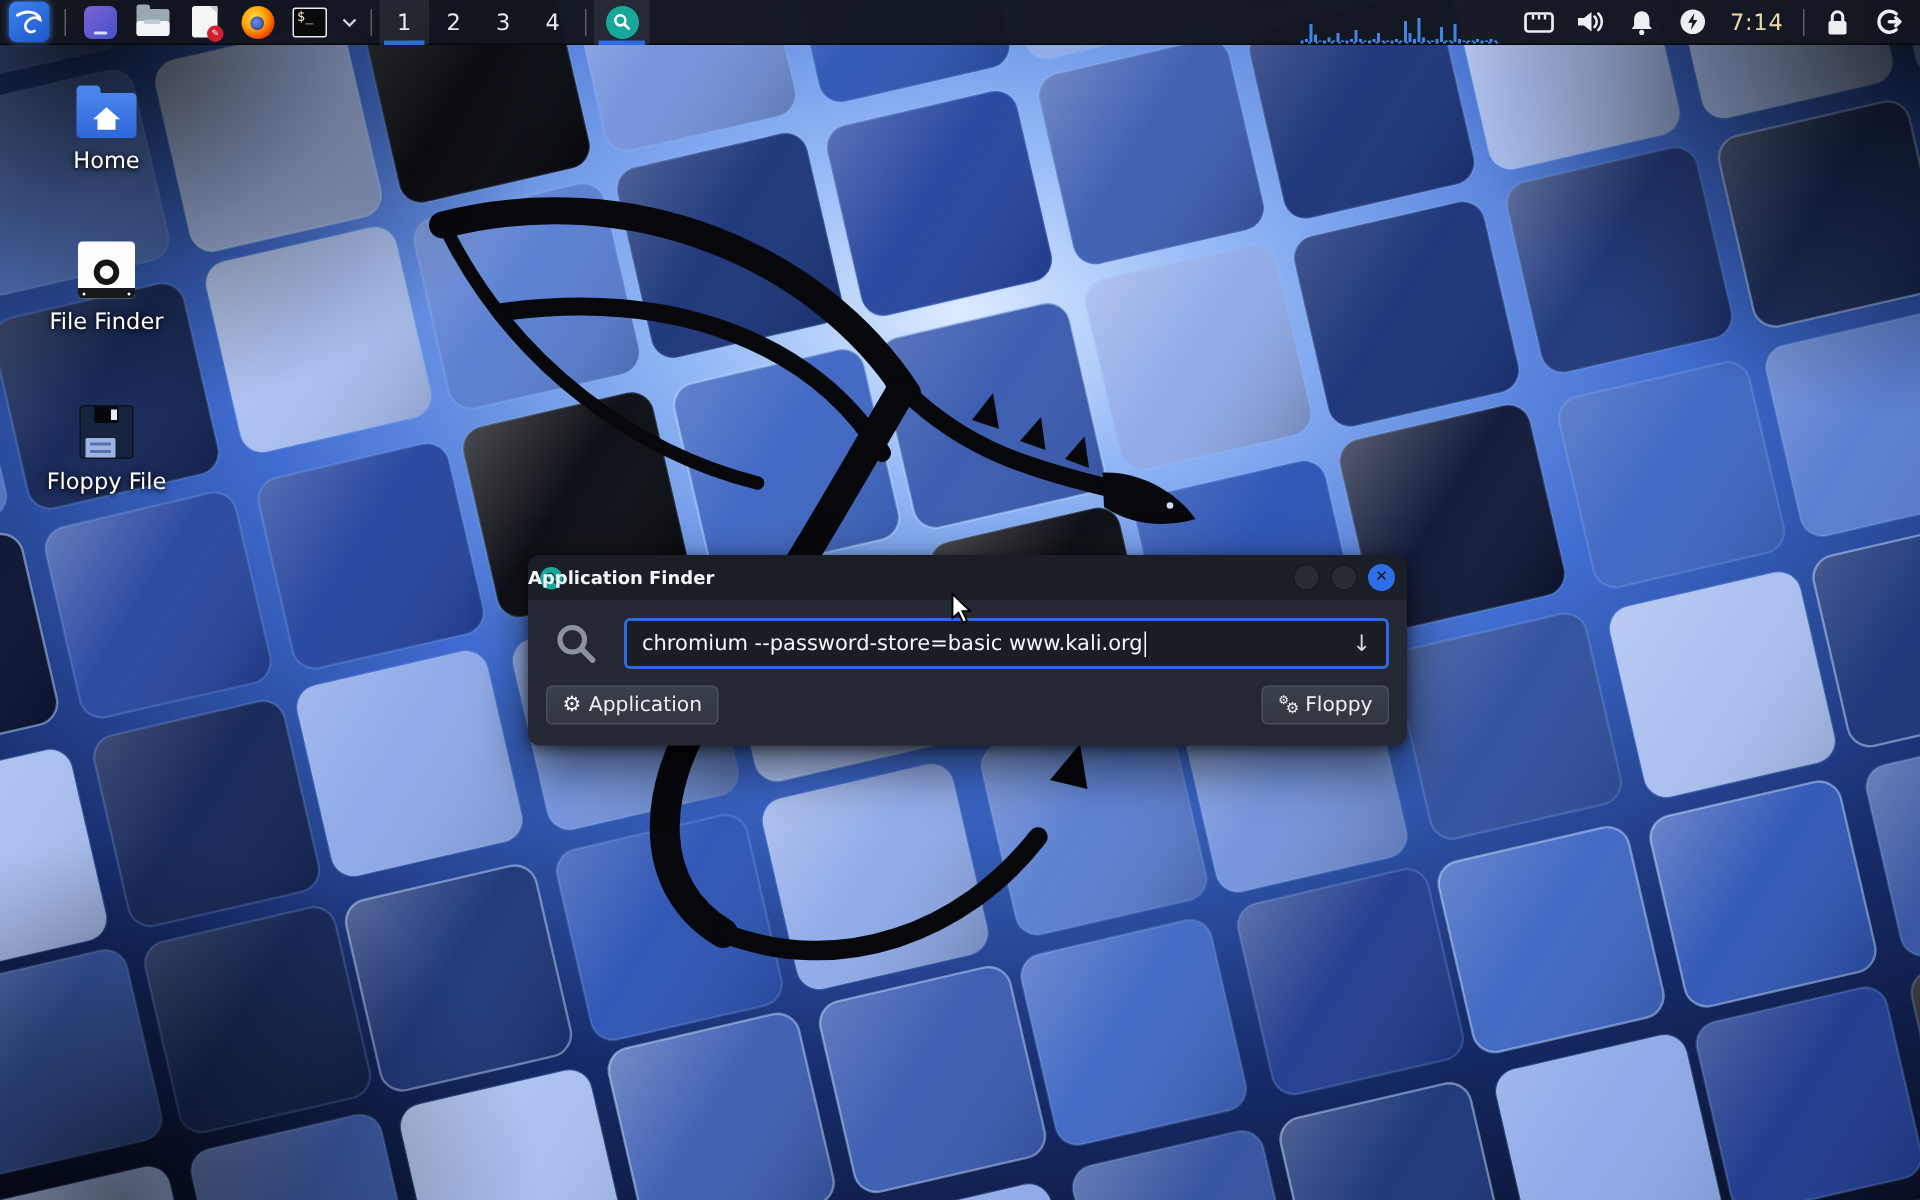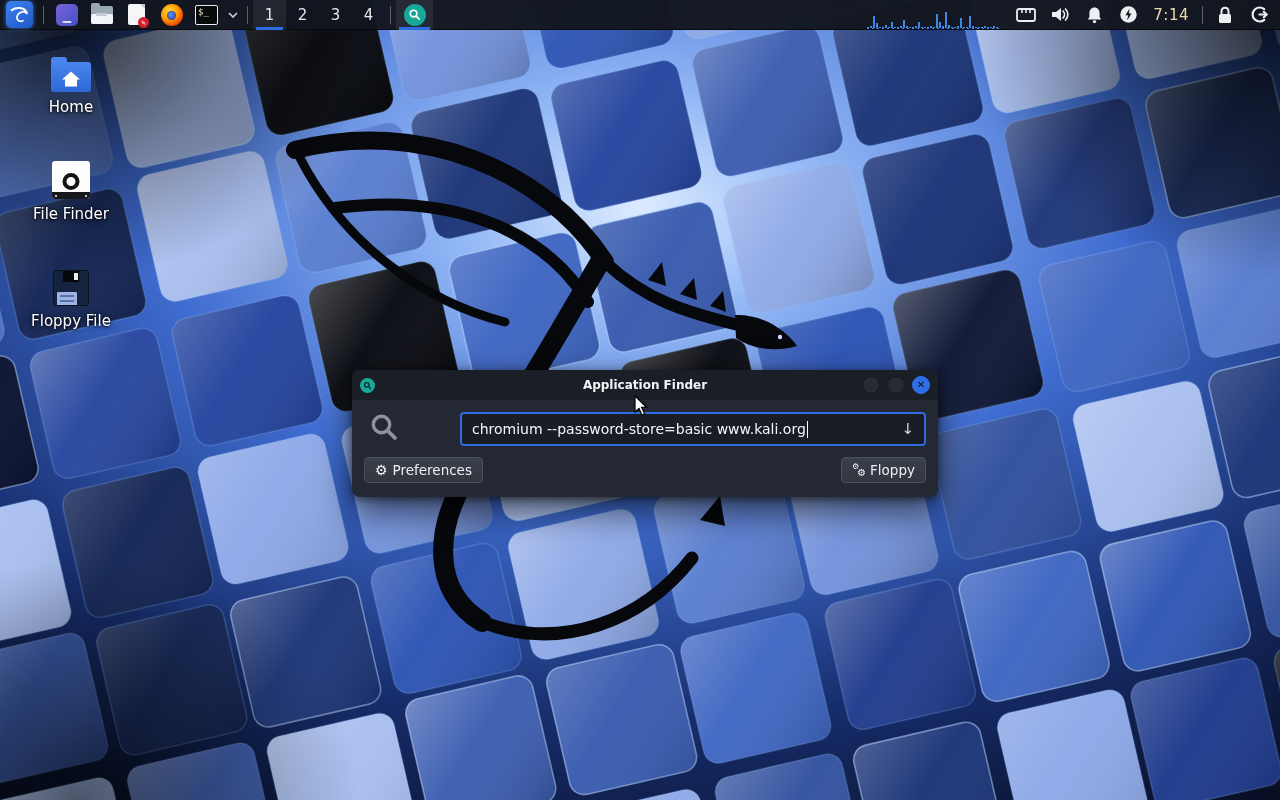--- a/index.html
+++ b/index.html
@@ -66,27 +66,27 @@
   .floppy .shutter { position:absolute; top:0; left:50%; transform:translateX(-50%); width:16px; height:11px; background:#05070c; }
   .floppy .slider { position:absolute; top:2px; left:60%; width:4px; height:7px; background:#e8ecf2; }
   .floppy .label { position:absolute; bottom:0; left:3px; width:20px; height:13px; background:#9db3e4; border-radius:1px 1px 0 0; }
   .floppy .label i { display:block; height:2px; background:#5a70a8; margin:3px 3px 0 3px; }
 
   
   .finder { position:absolute; left:352px; top:370px; width:586px; height:127px; z-index:60;
             border-radius:8px; background:#242832; box-shadow:0 14px 34px rgba(0,0,0,.6), 0 2px 8px rgba(0,0,0,.5); }
   .finder .titlebar { height:30px; background:#1a1e26; border-radius:8px 8px 0 0; display:flex; align-items:center; padding:0 8px; position:relative; }
   .finder .tb-icon { width:15px; height:15px; border-radius:50%; background:#17a89a; display:flex; align-items:center; justify-content:center; }
-  .finder .tb-title { position:absolute; left:0; right:0; text-align:center; font-size:12px; font-weight:bold; color:#f2f4f6; pointer-events:none; }
+  .finder .tb-title { position:absolute; left:0; right:0; font-size:12px; font-weight:bold; color:#f2f4f6; pointer-events:none; }
   .finder .tb-btns { margin-left:auto; display:flex; gap:7px; z-index:2; }
   .wbtn { width:18px; height:18px; border-radius:50%; background:#262b34; border:1px solid #161a20; }
   .wbtn.close { background:#2e6fe8; border-color:#2e6fe8; color:#10131a; font-size:10px; font-weight:bold;
                 display:flex; align-items:center; justify-content:center; line-height:1; }
   .finder .body { padding:12px 12px 10px 12px; }
-  .search-row { display:flex; align-items:flex-start;gap:44px; }
+  .search-row { display:flex; align-items:center; }
   .big-mag { width:40px; display:flex; justify-content:center; margin-right:12px; }
   .query-box { flex:1; height:34px; background:#191d25; border:2px solid #2e6be0; border-radius:4px;
                display:flex; align-items:center; padding:0 10px; position:relative; }
   .query-text { font-size:14px; color:#f4f6f8; white-space:pre; }
   .caret { display:inline-block; width:1px; height:17px; background:#fff; margin-left:1px; vertical-align:middle; }
   .query-arrow { margin-left:auto; color:#d4d8de; font-size:15px; }
   .btn-row { display:flex; margin-top:11px; }
   .fbtn { height:26px; background:linear-gradient(#3a404c,#31363f); border:1px solid #4a515e; border-radius:4px;
           color:#eceef1; font-size:13.5px; display:flex; align-items:center; padding:0 10px; gap:5px; }
   .fbtn .gear { font-size:14px; line-height:1; color:#f2f4f6; }
@@ -761,21 +761,21 @@
         <div class="query-box">
           <span class="query-text">chromium --password-store=basic www.kali.org</span>
             <span class="caret"></span>
           <span class="query-arrow">↓</span>
         </div>
       </div>
 
       <div class="btn-row">
         <div class="fbtn">
           <span class="gear">⚙</span>
-          <span>Preferences</span>
+          <span>Application</span>
         </div>
         <div class="spacer"></div>
         <div class="fbtn">
           <span class="launch-gears">
             <span class="g1">⚙</span>
               <span class="g2">⚙</span>
           </span>
           <span>Floppy</span>
         </div>
       </div>

